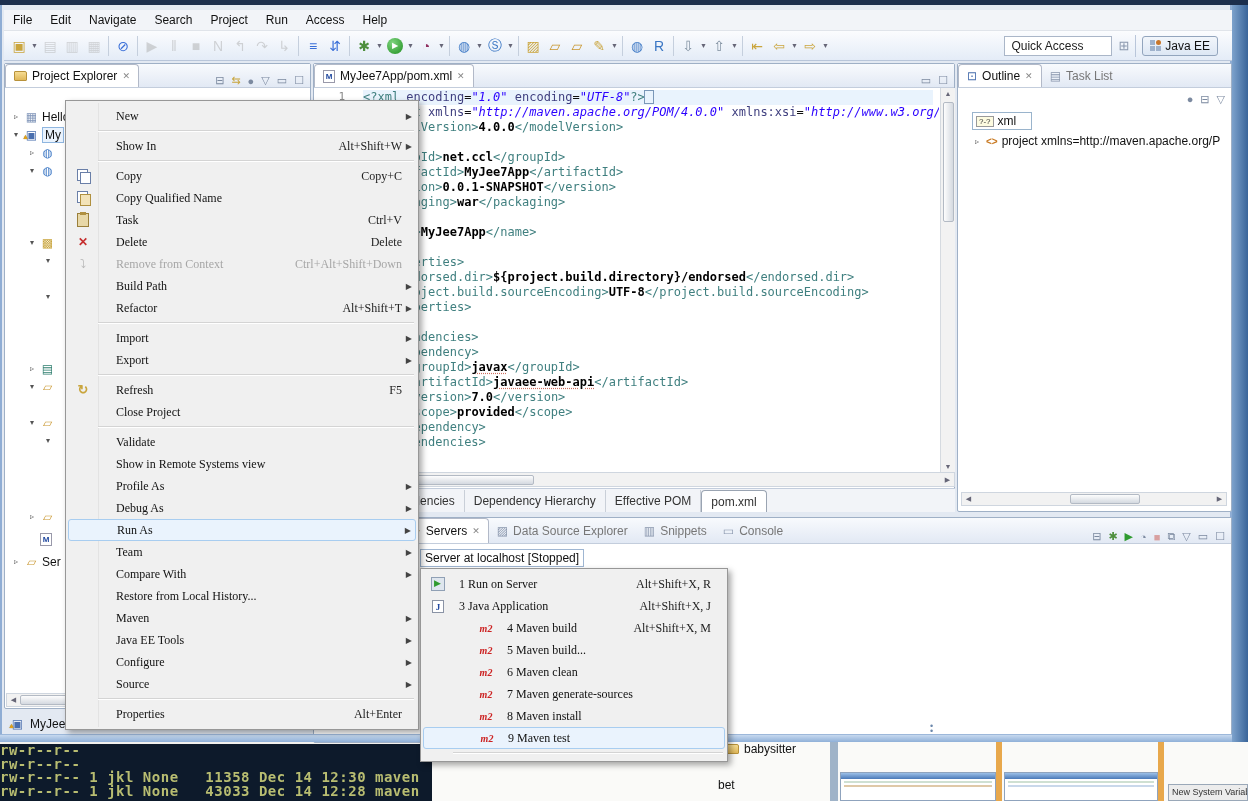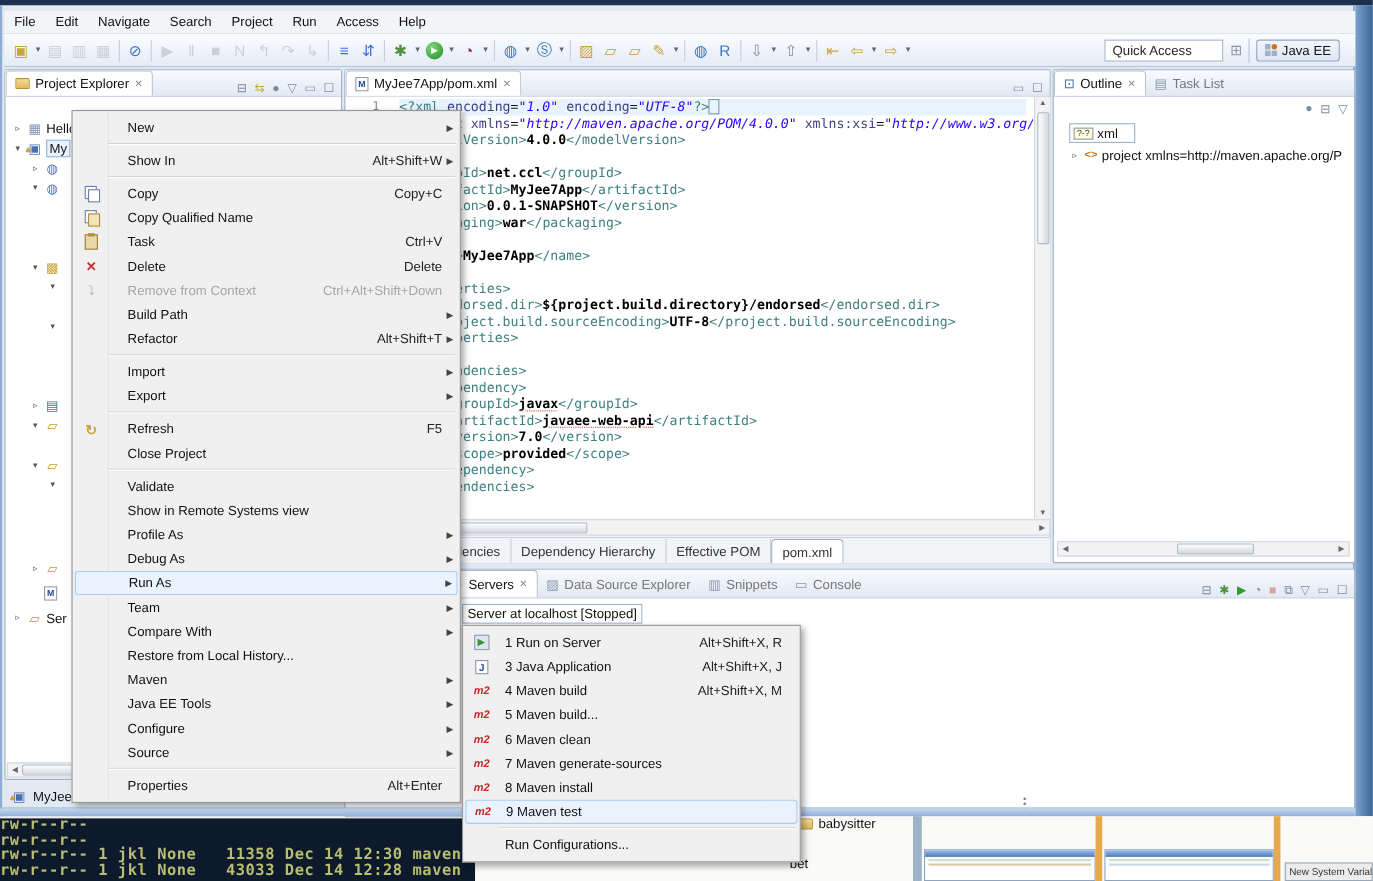--- a/index.html
+++ b/index.html
@@ -125,21 +125,21 @@
 
   
   #statusbar { left:2px; top:706px; width:306px; height:26px; display:flex;
                align-items:center; gap:5px; padding-left:6px; background:#e3e9f2; }
 
   
   .menu { background:#f0f0f0; border:1px solid #979797;
           box-shadow:3px 3px 6px rgba(0,0,0,.35); padding:4px 0; z-index:50; }
   #ctx-menu { left:65px; top:100px; width:354px; }
   #runas-menu { left:420px; top:568px; width:308px; z-index:60; }
-  .mrow { position:relative; height:22px; display:flex; align-items:center; margin:0 2px; }
+  .mrow { position:relative; height:22px; display:flex; align-items:center; margin:0 2px;font-family:Liberation Serif, serif; }
   .mrow .micon { width:30px; display:flex; justify-content:center; align-items:center; }
   .mrow .mlabel { padding-left:18px; }
   #runas-menu .mrow .mlabel { padding-left:6px; }
   .mrow .mshort { margin-left:auto; padding-right:14px; color:#222; }
   .mrow .marrow { position:absolute; right:4px; font-size:8px; color:#444; }
   .mrow.dis .mlabel, .mrow.dis .mshort { color:#a6a6a6; }
   .mrow.sel { background:#eaf3fd; border:1px solid #a8cdf0; border-radius:3px; }
   .msep { height:8px; position:relative; }
   .msep::after { content:""; position:absolute; left:32px; right:4px; top:3px;
                  border-top:1px solid #d4d4d4; border-bottom:1px solid #fff; }
@@ -151,21 +151,21 @@
   .ic-copy::after,.ic-copy2::after { content:""; position:absolute; left:3px; top:3px;
       width:9px; height:10px; background:#fff; border:1px solid #6a7fa8; }
   .ic-copy2::after { background:#f3e3b8; border-color:#b09040; }
   .ic-paste { width:12px; height:14px; background:#e8d8a8; border:1px solid #9a7f3a;
               position:relative; }
   .ic-paste::before { content:""; position:absolute; left:2px; top:-2px; width:6px;
               height:3px; background:#b09040; }
   .ic-del { color:#c62f2f; font-weight:bold; font-size:12px; }
   .ic-gray { color:#b5b5b5; font-size:12px; }
   .ic-refresh { color:#c9a53d; font-weight:bold; font-size:13px; }
-  .ic-m2 { color:#cc2222; font-weight:bold; font-size:10px; font-style:italic; }
+  .ic-m2 { color:#cc2222; font-weight:bold; font-size:10px; font-style:italic;margin-left:48px; }
   .ic-runsrv { position:relative; width:14px; height:14px; background:#dfe6ee;
                border:1px solid #90a0b5; }
   .ic-runsrv::after { content:"▶"; position:absolute; left:2px; top:0px; font-size:9px;
                color:#2f9b2f; }
   .ic-applet { width:13px; height:12px; border:1px solid #4a6fae; background:#dce8f8; }
   .ic-japp { width:12px; height:13px; border:1px solid #8a93a5; background:#fff;
              color:#20489f; font-size:9px; font-weight:bold; text-align:center;
              line-height:12px; }
 
   
@@ -727,17 +727,13 @@
     </div>
     <div class="mrow">
       <span class="micon ic-m2">m2</span>
       <span class="mlabel">8 Maven install</span>
     </div>
     <div class="mrow sel">
       <span class="micon ic-m2">m2</span>
       <span class="mlabel">9 Maven test</span>
     </div>
     <div class="msep"></div>
-    <div class="mrow">
-      <span class="micon"></span>
-      <span class="mlabel">Run Configurations...</span>
-    </div>
   </div>
 
 </body></html>

